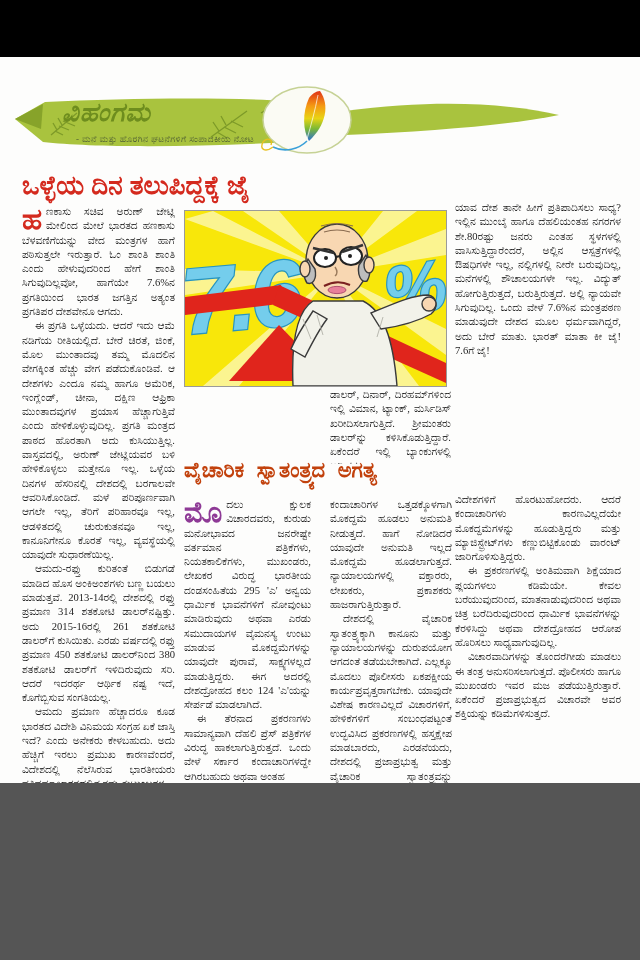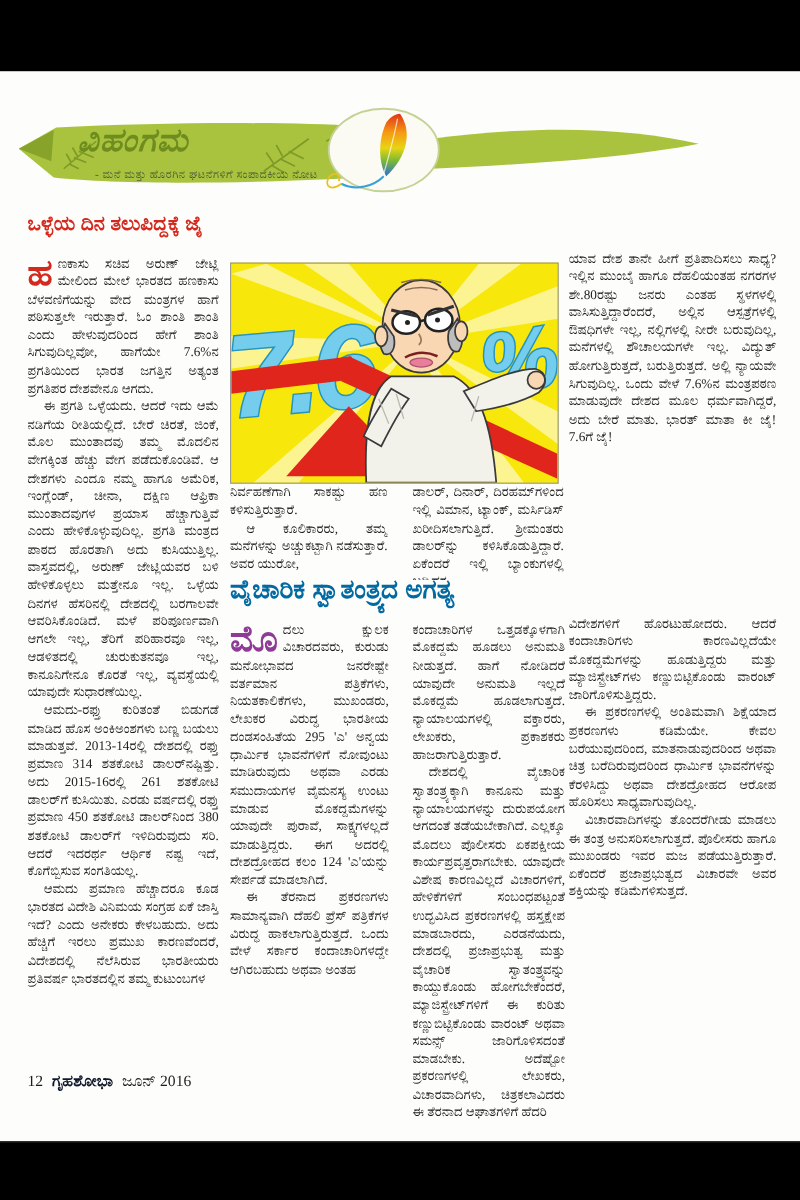--- a/index.html
+++ b/index.html
@@ -1,33 +1,33 @@
 <!DOCTYPE html>
 <html><head>
 <meta charset="utf-8">
 <style>
   html,body{margin:0;padding:0;background:#555;}
-  .stage{position:relative;width:640px;height:960px;margin:0 auto;background:#fff;
+  .stage{position:relative;width:640px;height:783px;margin:0 auto;background:#fff;
          font-family:"Liberation Serif","DejaVu Serif",serif;overflow:hidden;}
   .bar{position:absolute;left:0;width:640px;background:#000;}
   .bar.top{top:0;height:57px;border-bottom:1px solid #3a3a3a;}
   .bar.bottom{top:913px;height:47px;border-top:1px solid #2a2a2a;}
   .paper{position:absolute;top:57px;left:0;width:640px;height:856px;background:#fdfdfc;}
 
   
   .banner-svg{position:absolute;left:15px;top:28px;}
   .m-title{position:absolute;left:62px;top:41px;font-size:26px;font-weight:700;font-style:italic;
            color:#6e8d1e;letter-spacing:1px;font-family:"Liberation Serif","DejaVu Serif",serif;}
   .m-tag{position:absolute;left:76px;top:77px;font-size:9px;color:#4d5c33;letter-spacing:.4px;}
 
   
-  .hl1{position:absolute;left:22px;top:114px;margin:0;font-size:16px;line-height:1.1;
+  .hl1{position:absolute;left:22px;top:114px;margin:0;font-size:26px;line-height:1.1;
        font-weight:700;color:#d42a1e;font-family:"Liberation Sans","DejaVu Sans",sans-serif;}
   .hl2{position:absolute;left:184px;top:403px;margin:0;font-size:21px;line-height:1.1;
-       font-weight:700;color:#0369a1;font-family:Liberation Sans, sans-serif;}
+       font-weight:700;color:#c2410c;font-family:Liberation Mono, monospace;}
 
   
   .col{position:absolute;font-size:10.6px;line-height:14.3px;color:#1d1d1d;
        text-align:justify;overflow:hidden;}
   .col p{margin:0;}
   .col .plist p + p, .col p + p{text-indent:13px;}
   .c1 {left:22px; top:148px;width:153px;height:652px;}
   .c2 {left:184px;top:331px;width:126px;height:76px;}
   .c3 {left:330px;top:331px;width:121px;height:76px;}
   .c4 {left:455px;top:144px;width:166px;height:262px;}
@@ -139,24 +139,20 @@
           <path d="M128,37 L149,42 M178,34 L157,41" stroke="#333333" stroke-width="2.6"></path>
           <circle cx="141" cy="47" r="2" fill="#222222" stroke="none"></circle>
           <circle cx="165" cy="45" r="2" fill="#222222" stroke="none"></circle>
           <path d="M150,56 Q154,62 150,65" stroke="#9a7a5c" stroke-width="1.4" fill="none"></path>
           <path d="M139,75 Q152,68 165,74" stroke="#7a2020" stroke-width="2" fill="none"></path>
           <ellipse cx="152" cy="79" rx="9" ry="3.6" fill="#e87f9a" stroke="#b05070" stroke-width="1"></ellipse>
         </g>
       </svg>
     </figure>
 
-    <div class="col c2">
-        <p>ನಿರ್ವಹಣೆಗಾಗಿ ಸಾಕಷ್ಟು ಹಣ ಕಳಿಸುತ್ತಿರುತ್ತಾರೆ.</p>
-        <p>ಆ ಕೂಲಿಕಾರರು, ತಮ್ಮ ಮನೆಗಳನ್ನು ಅಚ್ಚುಕಟ್ಟಾಗಿ ನಡೆಸುತ್ತಾರೆ. ಅವರ ಯುರೋ,</p>
-      </div>
     <div class="col c3">
         <p>ಡಾಲರ್, ದಿನಾರ್, ದಿರಹಮ್‌ಗಳಿಂದ ಇಲ್ಲಿ ವಿಮಾನ, ಟ್ಯಾಂಕ್, ಮರ್ಸಿಡಿಸ್ ಖರೀದಿಸಲಾಗುತ್ತಿದೆ. ಶ್ರೀಮಂತರು ಡಾಲರ್‌ನ್ನು ಕಳಿಸಿಕೊಡುತ್ತಿದ್ದಾರೆ. ಏಕೆಂದರೆ ಇಲ್ಲಿ ಬ್ಯಾಂಕುಗಳಲ್ಲಿ ಬಡ್ಡಿದರ</p>
       </div>
     <div class="col c4">
         <p>ಯಾವ ದೇಶ ತಾನೇ ಹೀಗೆ ಪ್ರತಿಪಾದಿಸಲು ಸಾಧ್ಯ? ಇಲ್ಲಿನ ಮುಂಬೈ ಹಾಗೂ ದೆಹಲಿಯಂತಹ ನಗರಗಳ ಶೇ.80ರಷ್ಟು ಜನರು ಎಂತಹ ಸ್ಥಳಗಳಲ್ಲಿ ವಾಸಿಸುತ್ತಿದ್ದಾರೆಂದರೆ, ಅಲ್ಲಿನ ಆಸ್ಪತ್ರೆಗಳಲ್ಲಿ ಔಷಧಿಗಳೇ ಇಲ್ಲ, ನಲ್ಲಿಗಳಲ್ಲಿ ನೀರೇ ಬರುವುದಿಲ್ಲ, ಮನೆಗಳಲ್ಲಿ ಶೌಚಾಲಯಗಳೇ ಇಲ್ಲ. ವಿದ್ಯುತ್ ಹೋಗುತ್ತಿರುತ್ತದೆ, ಬರುತ್ತಿರುತ್ತದೆ. ಅಲ್ಲಿ ನ್ಯಾಯವೇ ಸಿಗುವುದಿಲ್ಲ. ಒಂದು ವೇಳೆ 7.6%ನ ಮಂತ್ರಪಠಣ ಮಾಡುವುದೇ ದೇಶದ ಮೂಲ ಧರ್ಮವಾಗಿದ್ದರೆ, ಅದು ಬೇರೆ ಮಾತು. ಭಾರತ್ ಮಾತಾ ಕೀ ಜೈ! 7.6ಗೆ ಜೈ!</p>
       </div>
 
     <h2 class="hl2">ವೈಚಾರಿಕ ಸ್ವಾತಂತ್ರ್ಯದ ಅಗತ್ಯ</h2>
 
     <div class="col a2a">
@@ -165,21 +161,21 @@
           <p>ದಲು ಕ್ಷುಲಕ ವಿಚಾರದವರು, ಕುರುಡು ಮನೋಭಾವದ ಜನರೇಷ್ಟೇ ವರ್ತಮಾನ ಪತ್ರಿಕೆಗಳು, ನಿಯತಕಾಲಿಕೆಗಳು, ಮುಖಂಡರು, ಲೇಖಕರ ವಿರುದ್ಧ ಭಾರತೀಯ ದಂಡಸಂಹಿತೆಯ 295 'ಎ' ಅನ್ವಯ ಧಾರ್ಮಿಕ ಭಾವನೆಗಳಿಗೆ ನೋವುಂಟು ಮಾಡಿರುವುದು ಅಥವಾ ಎರಡು ಸಮುದಾಯಗಳ ವೈಮನಸ್ಯ ಉಂಟು ಮಾಡುವ ಮೊಕದ್ದಮೆಗಳನ್ನು ಯಾವುದೇ ಪುರಾವೆ, ಸಾಕ್ಷ್ಯಗಳಲ್ಲದೆ ಮಾಡುತ್ತಿದ್ದರು. ಈಗ ಅದರಲ್ಲಿ ದೇಶದ್ರೋಹದ ಕಲಂ 124 'ಎ'ಯನ್ನು ಸೇರ್ಪಡೆ ಮಾಡಲಾಗಿದೆ.</p>
           <p>ಈ ತೆರನಾದ ಪ್ರಕರಣಗಳು ಸಾಮಾನ್ಯವಾಗಿ ದೆಹಲಿ ಪ್ರೆಸ್ ಪತ್ರಿಕೆಗಳ ವಿರುದ್ಧ ಹಾಕಲಾಗುತ್ತಿರುತ್ತದೆ. ಒಂದು ವೇಳೆ ಸರ್ಕಾರ ಕಂದಾಚಾರಿಗಳದ್ದೇ ಆಗಿರಬಹುದು ಅಥವಾ ಅಂತಹ</p>
         </div>
     </div>
     <div class="col a2b">
         <p>ಕಂದಾಚಾರಿಗಳ ಒತ್ತಡಕ್ಕೊಳಗಾಗಿ ಮೊಕದ್ದಮೆ ಹೂಡಲು ಅನುಮತಿ ನೀಡುತ್ತದೆ. ಹಾಗೆ ನೋಡಿದರೆ ಯಾವುದೇ ಅನುಮತಿ ಇಲ್ಲದೆ ಮೊಕದ್ದಮೆ ಹೂಡಲಾಗುತ್ತದೆ. ನ್ಯಾಯಾಲಯಗಳಲ್ಲಿ ವಕ್ತಾರರು, ಲೇಖಕರು, ಪ್ರಕಾಶಕರು ಹಾಜರಾಗುತ್ತಿರುತ್ತಾರೆ.</p>
         <p>ದೇಶದಲ್ಲಿ ವೈಚಾರಿಕ ಸ್ವಾತಂತ್ರ್ಯಕ್ಕಾಗಿ ಕಾನೂನು ಮತ್ತು ನ್ಯಾಯಾಲಯಗಳನ್ನು ದುರುಪಯೋಗ ಆಗದಂತೆ ತಡೆಯಬೇಕಾಗಿದೆ. ಎಲ್ಲಕ್ಕೂ ಮೊದಲು ಪೊಲೀಸರು ಏಕಪಕ್ಷೀಯ ಕಾರ್ಯಪ್ರವೃತ್ತರಾಗಬೇಕು. ಯಾವುದೇ ವಿಶೇಷ ಕಾರಣವಿಲ್ಲದೆ ವಿಚಾರಗಳಿಗೆ, ಹೇಳಿಕೆಗಳಿಗೆ ಸಂಬಂಧಪಟ್ಟಂತೆ ಉದ್ಭವಿಸಿದ ಪ್ರಕರಣಗಳಲ್ಲಿ ಹಸ್ತಕ್ಷೇಪ ಮಾಡಬಾರದು, ಎರಡನೆಯದು, ದೇಶದಲ್ಲಿ ಪ್ರಜಾಪ್ರಭುತ್ವ ಮತ್ತು ವೈಚಾರಿಕ ಸ್ವಾತಂತ್ರ್ಯವನ್ನು ಕಾಯ್ದುಕೊಂಡು ಹೋಗಬೇಕೆಂದರೆ, ಮ್ಯಾಜಿಸ್ಟ್ರೇಟ್‌ಗಳಿಗೆ ಈ ಕುರಿತು ಕಣ್ಣುಬಿಟ್ಟಿಕೊಂಡು ವಾರಂಟ್ ಅಥವಾ ಸಮನ್ಸ್ ಜಾರಿಗೊಳಿಸದಂತೆ ಮಾಡಬೇಕು. ಅದೆಷ್ಟೋ ಪ್ರಕರಣಗಳಲ್ಲಿ ಲೇಖಕರು, ವಿಚಾರವಾದಿಗಳು, ಚಿತ್ರಕಲಾವಿದರು ಈ ತೆರನಾದ ಆಘಾತಗಳಿಗೆ ಹೆದರಿ</p>
       </div>
     <div class="col a2c">
         <p>ವಿದೇಶಗಳಿಗೆ ಹೊರಟುಹೋದರು. ಆದರೆ ಕಂದಾಚಾರಿಗಳು ಕಾರಣವಿಲ್ಲದೆಯೇ ಮೊಕದ್ದಮೆಗಳನ್ನು ಹೂಡುತ್ತಿದ್ದರು ಮತ್ತು ಮ್ಯಾಜಿಸ್ಟ್ರೇಟ್‌ಗಳು ಕಣ್ಣುಬಿಟ್ಟಿಕೊಂಡು ವಾರಂಟ್ ಜಾರಿಗೊಳಿಸುತ್ತಿದ್ದರು.</p>
-        <p>ಈ ಪ್ರಕರಣಗಳಲ್ಲಿ ಅಂತಿಮವಾಗಿ ಶಿಕ್ಷೆಯಾದ ಪ್ರಕರಣಗಳು ಕಡಿಮೆಯೇ. ಕೇವಲ ಬರೆಯುವುದರಿಂದ, ಮಾತನಾಡುವುದರಿಂದ ಅಥವಾ ಚಿತ್ರ ಬರೆದಿರುವುದರಿಂದ ಧಾರ್ಮಿಕ ಭಾವನೆಗಳನ್ನು ಕೆರಳಿಸಿದ್ದು ಅಥವಾ ದೇಶದ್ರೋಹದ ಆರೋಪ ಹೊರಿಸಲು ಸಾಧ್ಯವಾಗುವುದಿಲ್ಲ.</p>
+        <p>ಈ ಪ್ರಕರಣಗಳಲ್ಲಿ ಅಂತಿಮವಾಗಿ ಶಿಕ್ಷೆಯಾದ ಪ್ಲಯಗಳಲು ಕಡಿಮೆಯೇ. ಕೇವಲ ಬರೆಯುವುದರಿಂದ, ಮಾತನಾಡುವುದರಿಂದ ಅಥವಾ ಚಿತ್ರ ಬರೆದಿರುವುದರಿಂದ ಧಾರ್ಮಿಕ ಭಾವನೆಗಳನ್ನು ಕೆರಳಿಸಿದ್ದು ಅಥವಾ ದೇಶದ್ರೋಹದ ಆರೋಪ ಹೊರಿಸಲು ಸಾಧ್ಯವಾಗುವುದಿಲ್ಲ.</p>
         <p>ವಿಚಾರವಾದಿಗಳನ್ನು ತೊಂದರೆಗೀಡು ಮಾಡಲು ಈ ತಂತ್ರ ಅನುಸರಿಸಲಾಗುತ್ತದೆ. ಪೊಲೀಸರು ಹಾಗೂ ಮುಖಂಡರು ಇವರ ಮಜ ಪಡೆಯುತ್ತಿರುತ್ತಾರೆ. ಏಕೆಂದರೆ ಪ್ರಜಾಪ್ರಭುತ್ವದ ವಿಚಾರವೇ ಅವರ ಶಕ್ತಿಯನ್ನು ಕಡಿಮೆಗಳಿಸುತ್ತದೆ.</p>
       </div>
 
     <footer class="pfoot">
       <span>12</span>
       <span class="mag">ಗೃಹಶೋಭಾ</span>
       <span>ಜೂನ್ 2016</span>
     </footer>
   </div>
 

